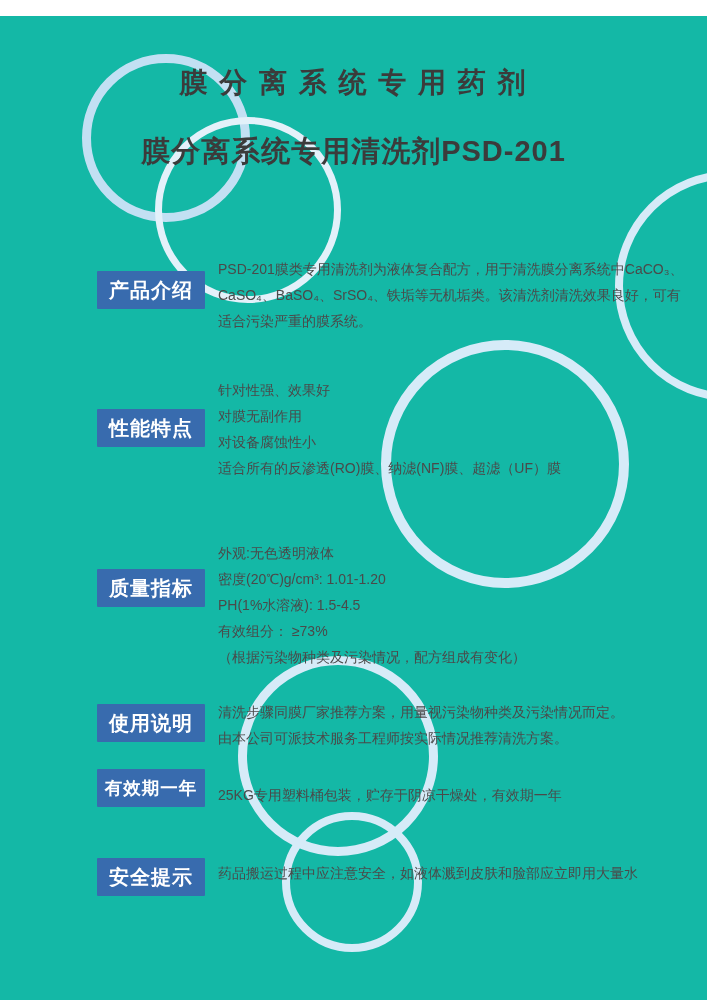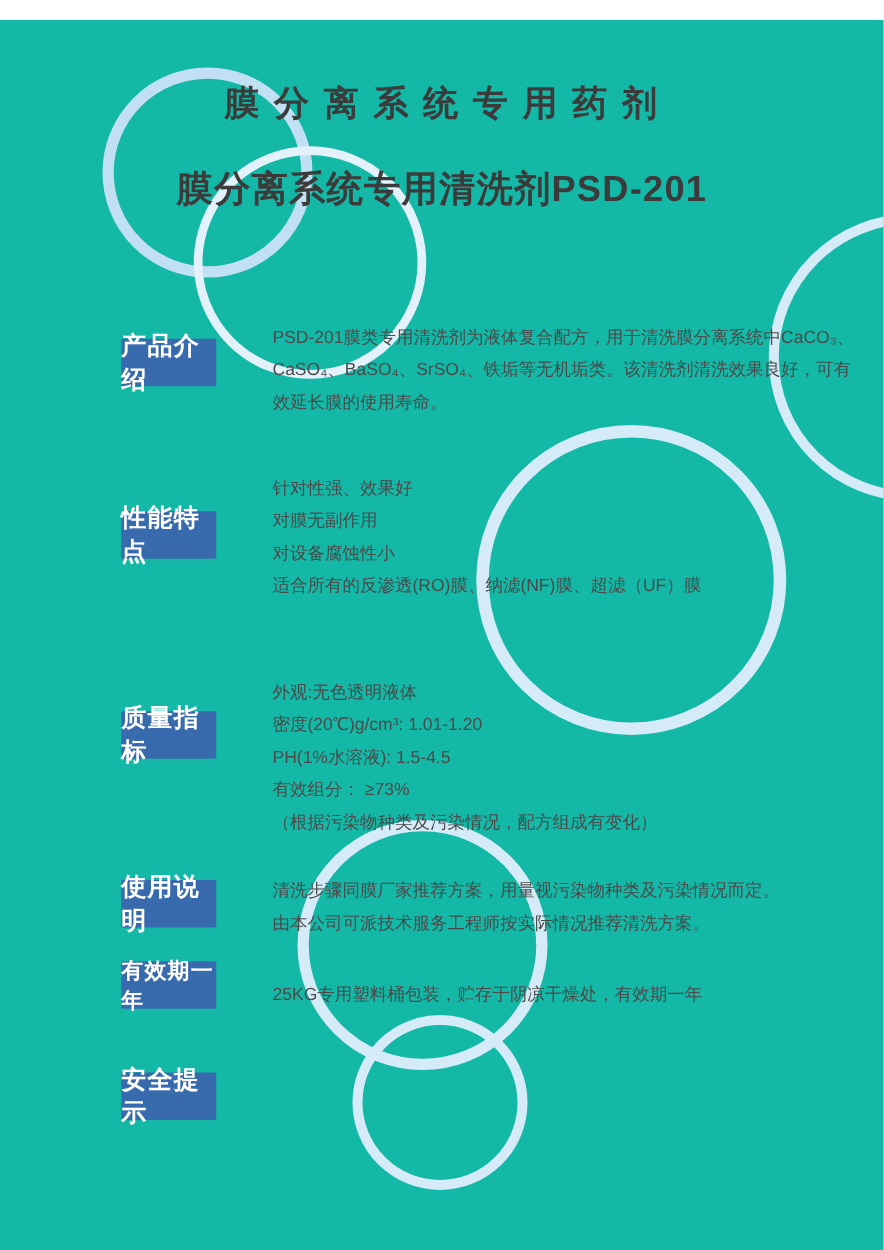--- a/index.html
+++ b/index.html
@@ -25,21 +25,21 @@
     font-size:28px;font-weight:600;letter-spacing:2px;
     color:#3b3b3b;z-index:2;
   }
   .page-subtitle{
     position:absolute;top:116px;left:0;right:0;
     margin:0;text-align:center;
     font-size:29px;font-weight:600;letter-spacing:1px;
     color:#383838;z-index:2;
   }
   .section-label{
-    position:absolute;left:97px;width:76px;height:38px;
+    position:absolute;left:97px;width:108px;height:38px;
     display:flex;align-items:center;justify-content:center;
     color:#ffffff;font-weight:600;letter-spacing:1px;
     z-index:2;border-radius:1px;
   }
   .section-text{
     position:absolute;left:218px;
     color:#4a4a4a;font-size:14px;line-height:26px;
     z-index:2;
   }
   .section-text .line{white-space:nowrap;}
@@ -63,21 +63,21 @@
 
   <h1 class="page-title" style="color: rgb(59, 59, 59);">膜 分 离 系 统 专 用 药 剂</h1>
 
   <h2 class="page-subtitle" style="color: rgb(59, 59, 59);">膜分离系统专用清洗剂PSD-201</h2>
 
   <div id="sections">
       <div class="section-label" style="top: 255px; background: rgb(56, 107, 174); color: rgb(255, 255, 255); font-size: 20px;">产品介绍</div>
       <div class="section-text" style="top: 240px; color: rgb(74, 74, 74);">
         <div class="line">PSD-201膜类专用清洗剂为液体复合配方，用于清洗膜分离系统中CaCO₃、</div>
         <div class="line">CaSO₄、BaSO₄、SrSO₄、铁垢等无机垢类。该清洗剂清洗效果良好，可有</div>
-        <div class="line">效延长膜的使用寿命。</div>
+        <div class="line">适合污染严重的膜系统。</div>
       </div>
       <div class="section-label" style="top: 393px; background: rgb(56, 107, 174); color: rgb(255, 255, 255); font-size: 20px;">性能特点</div>
       <div class="section-text" style="top: 361px; color: rgb(74, 74, 74);">
         <div class="line">针对性强、效果好</div>
         <div class="line">对膜无副作用</div>
         <div class="line">对设备腐蚀性小</div>
         <div class="line">适合所有的反渗透(RO)膜、纳滤(NF)膜、超滤（UF）膜</div>
       </div>
       <div class="section-label" style="top: 553px; background: rgb(56, 107, 174); color: rgb(255, 255, 255); font-size: 20px;">质量指标</div>
       <div class="section-text" style="top: 524px; color: rgb(74, 74, 74);">
@@ -91,17 +91,18 @@
       <div class="section-text" style="top: 683px; color: rgb(74, 74, 74);">
         <div class="line">清洗步骤同膜厂家推荐方案，用量视污染物种类及污染情况而定。</div>
         <div class="line">由本公司可派技术服务工程师按实际情况推荐清洗方案。</div>
       </div>
       <div class="section-label" style="top: 753px; background: rgb(56, 107, 174); color: rgb(255, 255, 255); font-size: 17.5px;">有效期一年</div>
       <div class="section-text" style="top: 766px; color: rgb(74, 74, 74);">
         <div class="line">25KG专用塑料桶包装，贮存于阴凉干燥处，有效期一年</div>
       </div>
       <div class="section-label" style="top: 842px; background: rgb(56, 107, 174); color: rgb(255, 255, 255); font-size: 20px;">安全提示</div>
       <div class="section-text" style="top: 844px; color: rgb(74, 74, 74);">
+        <div class="line">药品搬运过程中应注意安全，如液体溅到皮肤和脸部应立即用大量水</div>
       </div>
     </div>
 
   <div class="bottom-bar" style="background: rgb(56, 107, 174);"></div>
 </div>
 
 </body></html>

